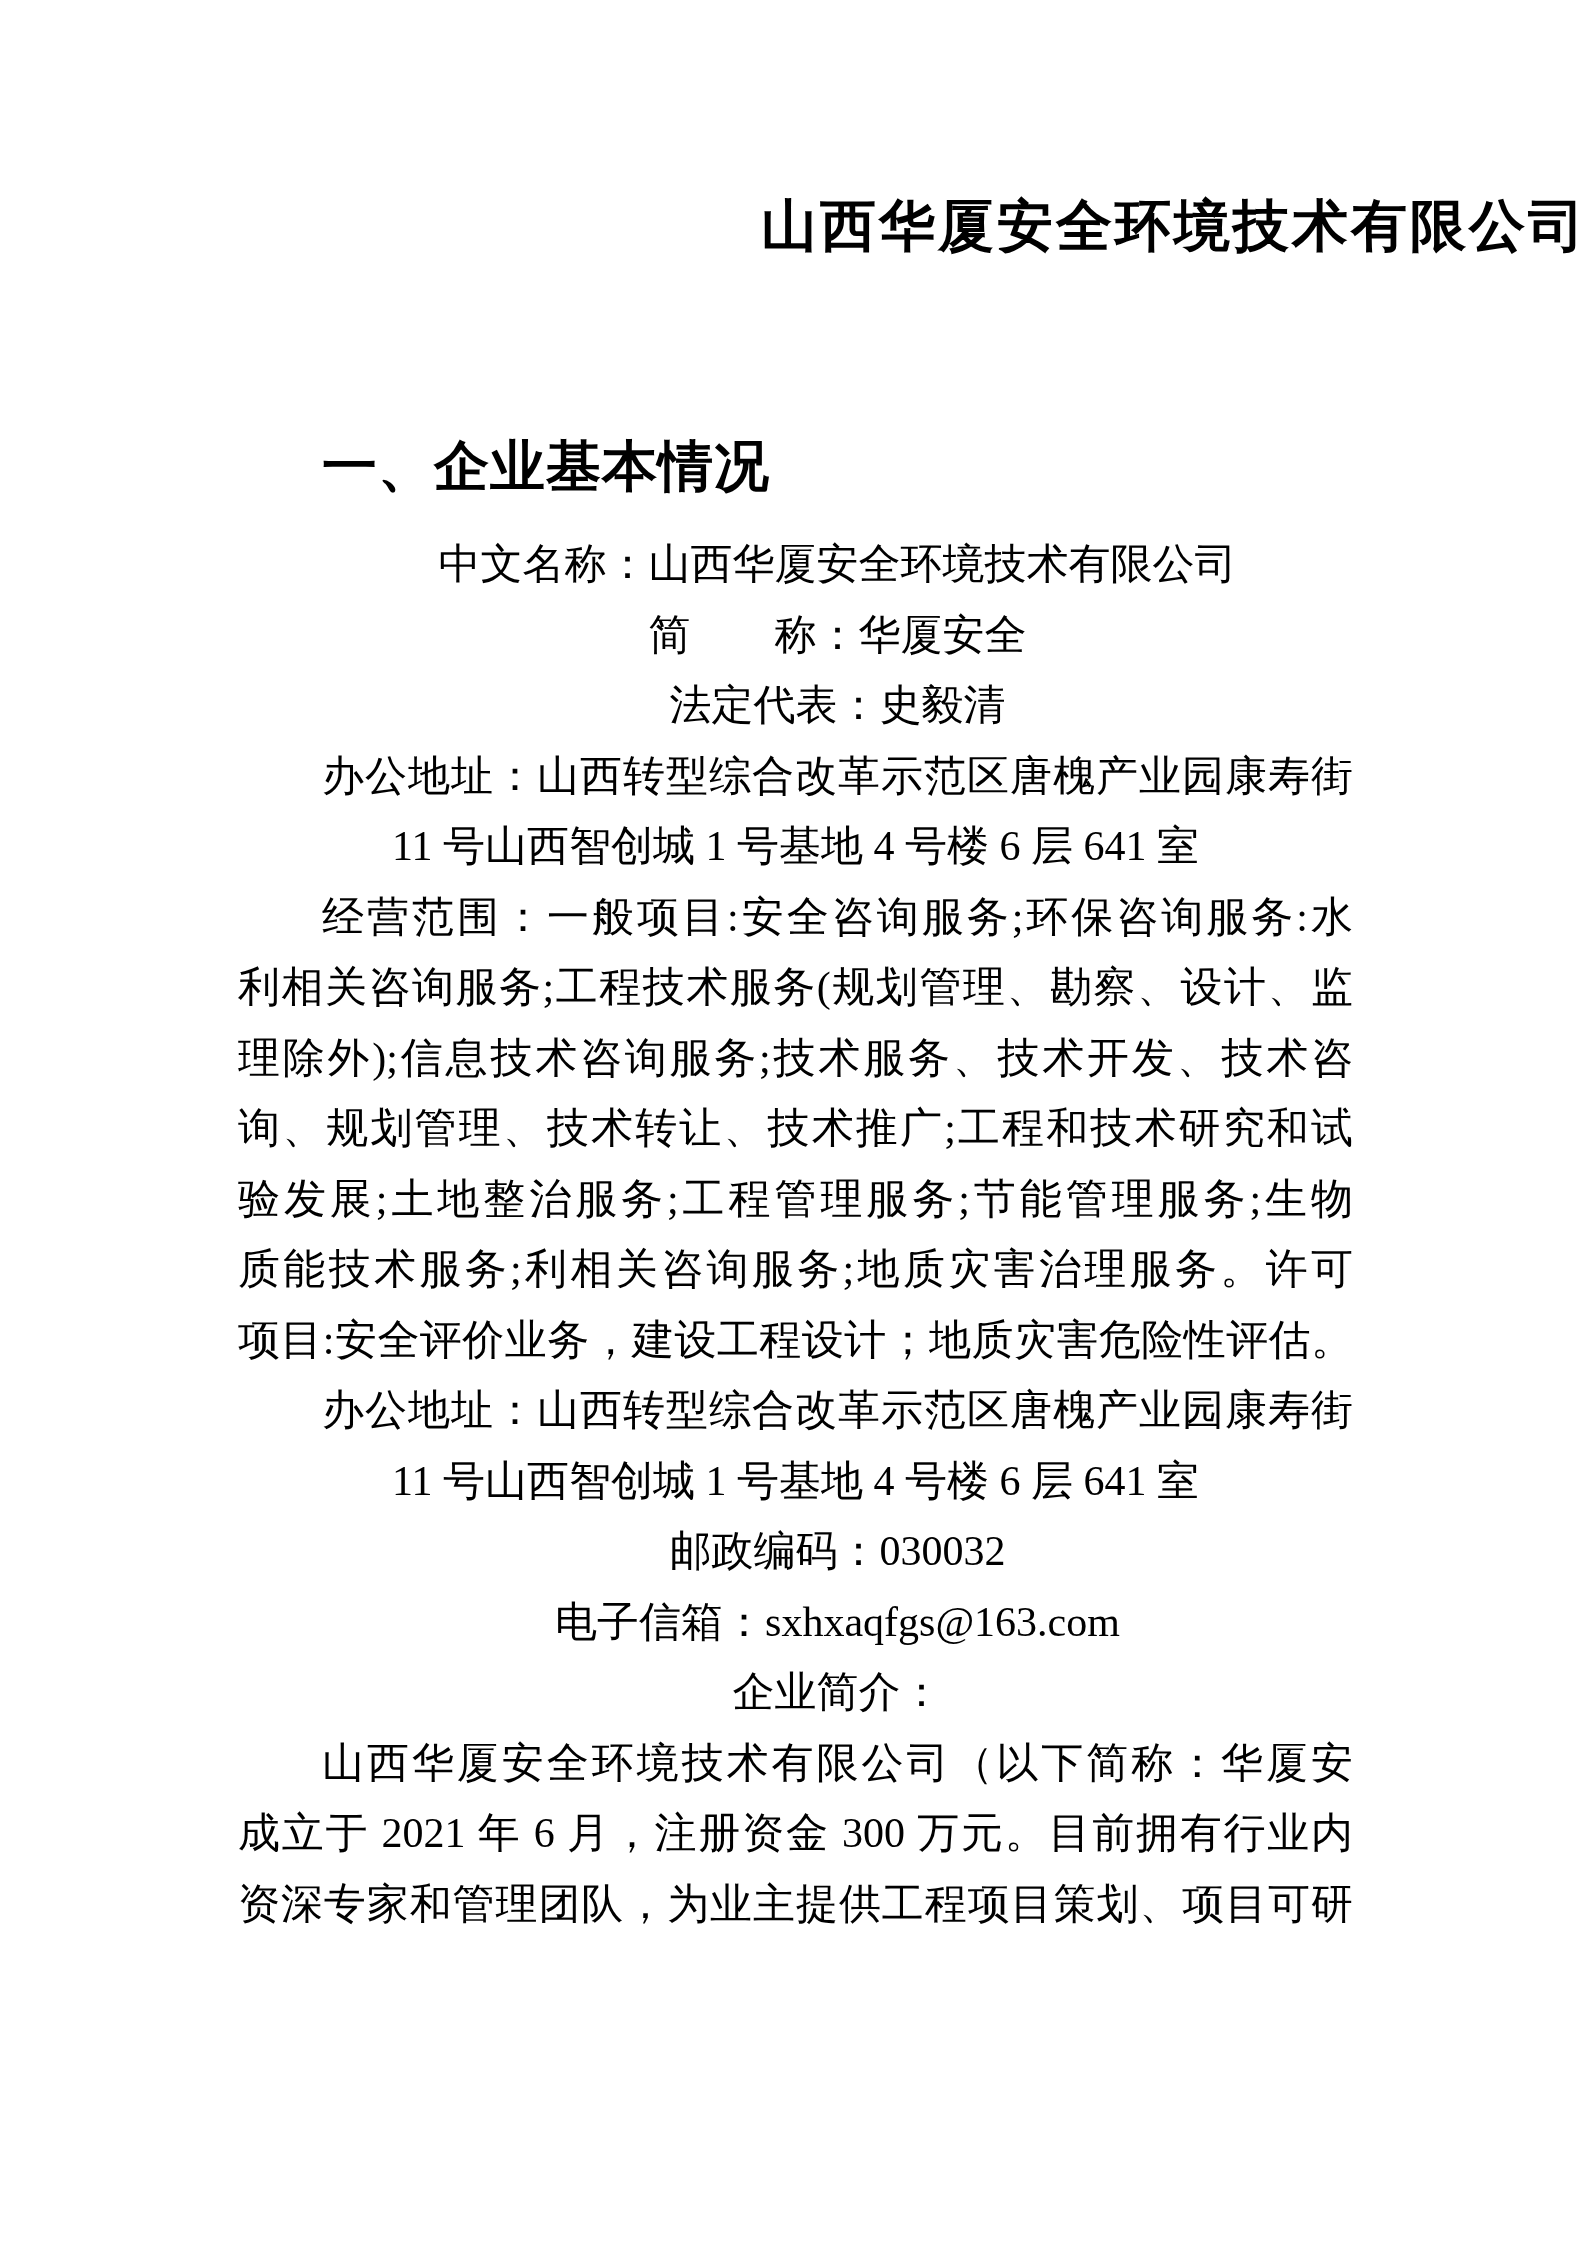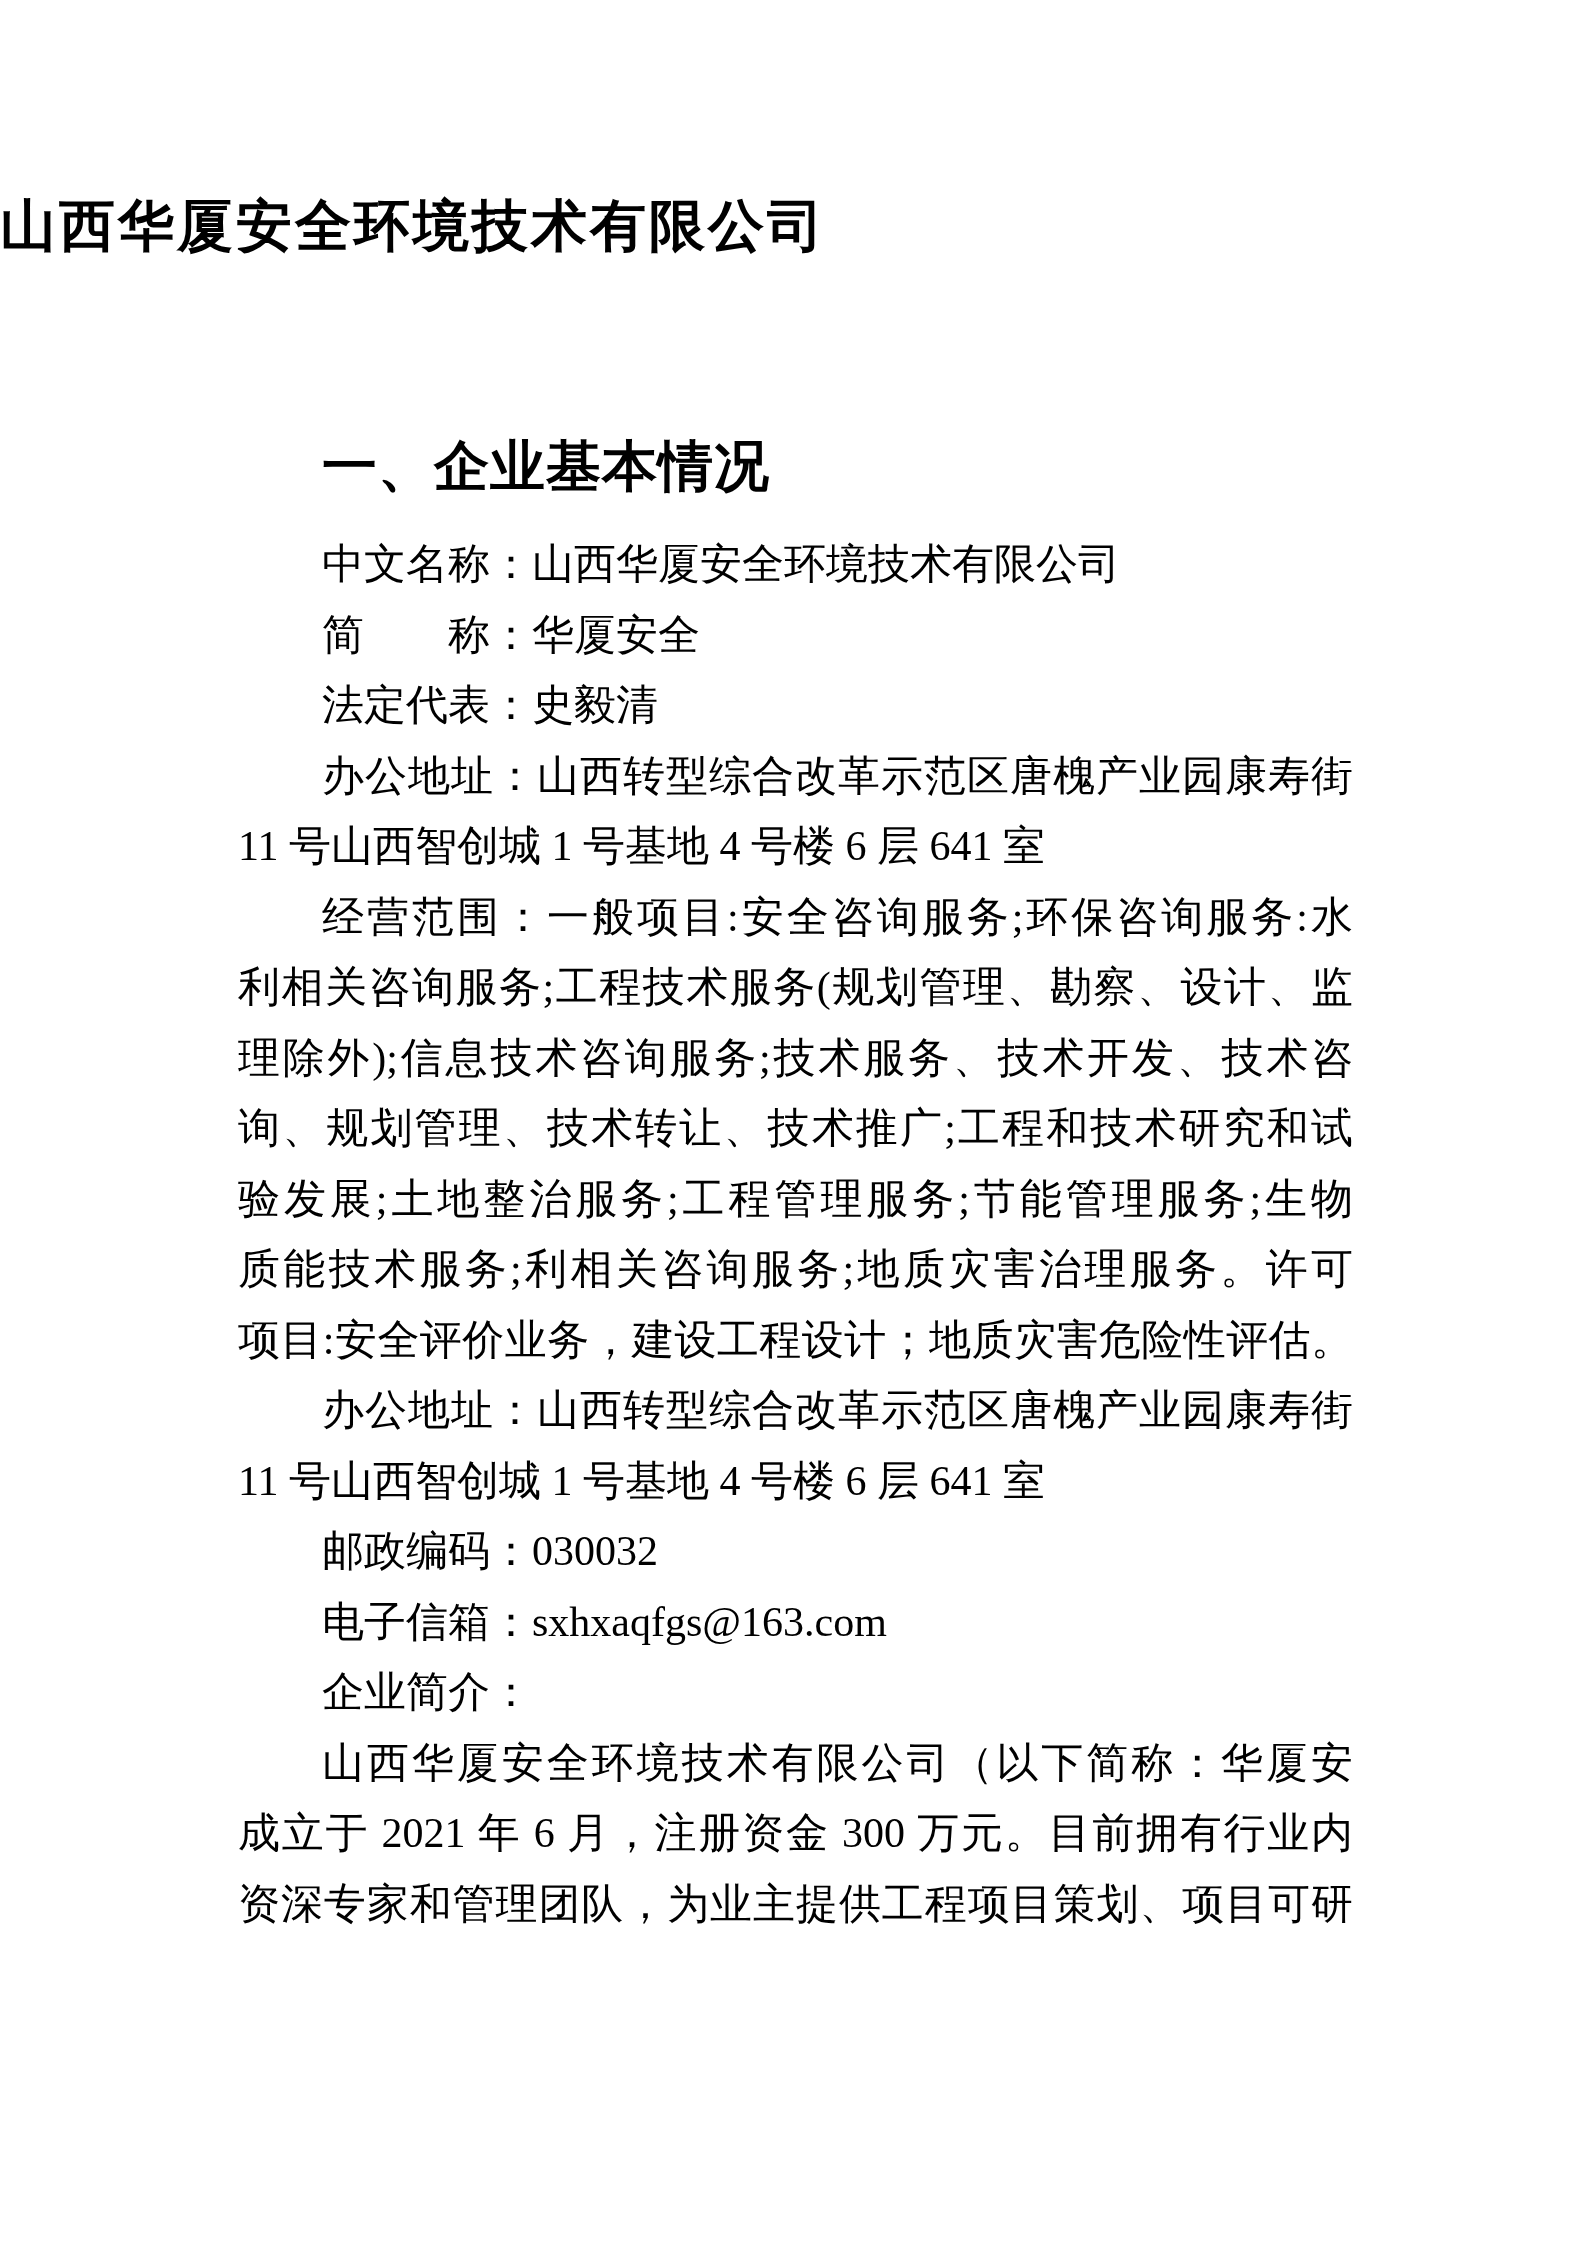--- a/index.html
+++ b/index.html
@@ -14,21 +14,21 @@
     background: #ffffff;
     color: #000000;
     overflow: hidden;
     margin: 0 auto;
   }
   .title-block {
     position: absolute;
     top: 186px;
     left: 0;
     width: 100%;
-    text-align: left;
+    text-align: right;
     font-family: "Liberation Sans", sans-serif;
     font-weight: bold;
     font-size: 56px;
     line-height: 80px;
     letter-spacing: 3px;
     white-space: nowrap;
   }
   .section-heading {
     position: absolute;
     top: 431px;
@@ -50,21 +50,21 @@
     width: 1115px;
     font-family: "Liberation Serif", serif;
     font-weight: normal;
     font-size: 42px;
     line-height: 70.5px;
   }
   .ln {
     width: 100%;
     height: 70.5px;
     white-space: nowrap;
-    text-align: left;
+    text-align: center;
   }
   .ln.indent {
     padding-left: 84px;
     box-sizing: border-box;
   }
   .ln.fill {
     white-space: normal;
     text-align: justify;
     text-align-last: justify;
     text-justify: inter-ideograph;

